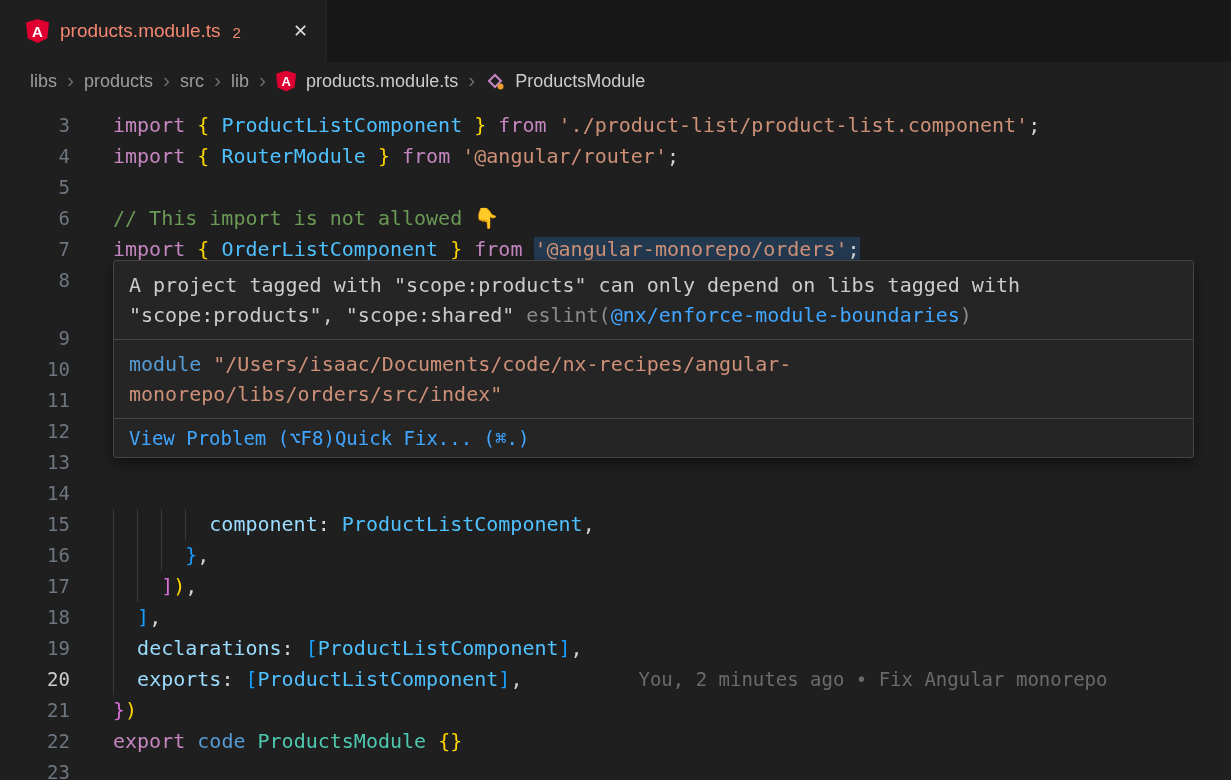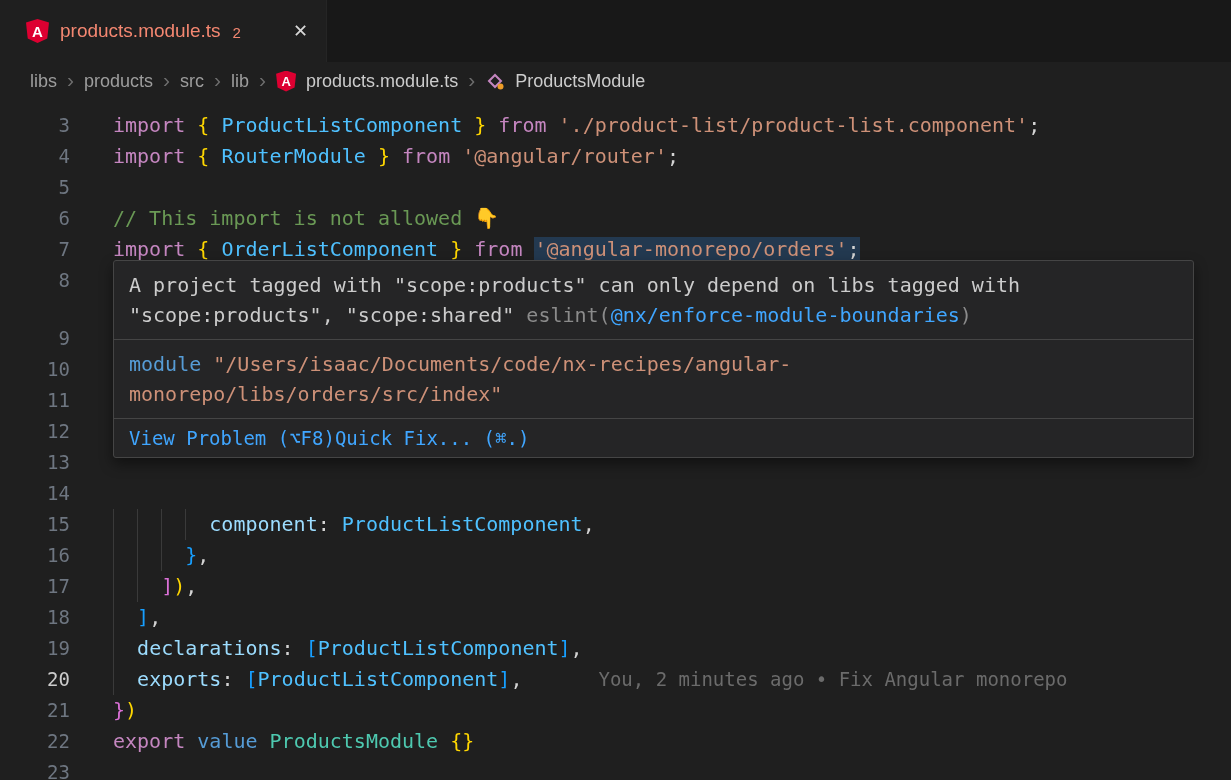--- a/index.html
+++ b/index.html
@@ -49,21 +49,21 @@
   .tk-com  { color:#6A9955; }
   .tk-p    { color:#D4D4D4; }
   .tk-b1   { color:#FFD700; }
   .tk-b2   { color:#DA70D6; }
   .tk-b3   { color:#179FFF; }
   .tk-emoji{ color:#e2c08d; }
 
   .squiggle { text-decoration:underline wavy #f14c4c; text-decoration-thickness:1.5px;
               text-underline-offset:5px; text-decoration-skip-ink:none; }
   .hl { background:rgba(38,79,120,.55); }
-  .blame { color:#6b6b6b; margin-left:76px; font-size:19px; }
+  .blame { color:#6b6b6b; margin-left:116px; font-size:19px; }
 
   
   .hover-popup { position:absolute; left:113px; top:160px; width:1081px; z-index:5;
                  background:#252526; border:1px solid #454545; border-radius:3px;
                  box-shadow:0 6px 14px rgba(0,0,0,.45); font-size:20px; color:#cccccc; }
   .hv-sec { padding:9px 15px; border-bottom:1px solid #454545; line-height:30px; }
   .dim { color:#8b8b8b; }
   .dim.pad { margin-left:12px; }
   .link { color:#40a6ff; text-decoration:none; cursor:pointer; }
   .link.u { }
@@ -177,21 +177,21 @@
         <div class="code-row" style="top: 564px;">
           <div class="line-num active">20</div>
           <div class="line-code"><i class="guide" style="left: 0ch;"></i><span><span class="tk-p">  </span><span class="tk-prop">exports</span><span class="tk-p">: </span><span class="tk-b3">[</span><span class="tk-cls">ProductListComponent</span><span class="tk-b3">]</span><span class="tk-p">,</span></span><span class="blame">You, 2 minutes ago • Fix Angular monorepo</span></div>
         </div>
         <div class="code-row" style="top: 595px;">
           <div class="line-num">21</div>
           <div class="line-code"><span><span class="tk-b2">}</span><span class="tk-b1">)</span></span></div>
         </div>
         <div class="code-row" style="top: 626px; padding-left: 48px;">
           <div class="line-num">22</div>
-          <div class="line-code"><span><span class="tk-kw">export </span><span class="tk-kw2">value </span><span class="tk-decl">ProductsModule </span><span class="tk-b1">{}</span></span></div>
+          <div class="line-code"><span><span class="tk-kw">export </span><span class="tk-kw2">code </span><span class="tk-decl">ProductsModule </span><span class="tk-b1">{}</span></span></div>
         </div>
         <div class="code-row" style="top: 657px;">
           <div class="line-num">23</div>
           <div class="line-code"><span></span></div>
         </div>
       </div>
 
     <div class="hover-popup">
       <div class="hv-sec">
         <div><span>A project tagged with "scope:products" can only depend on libs tagged with</span></div>

